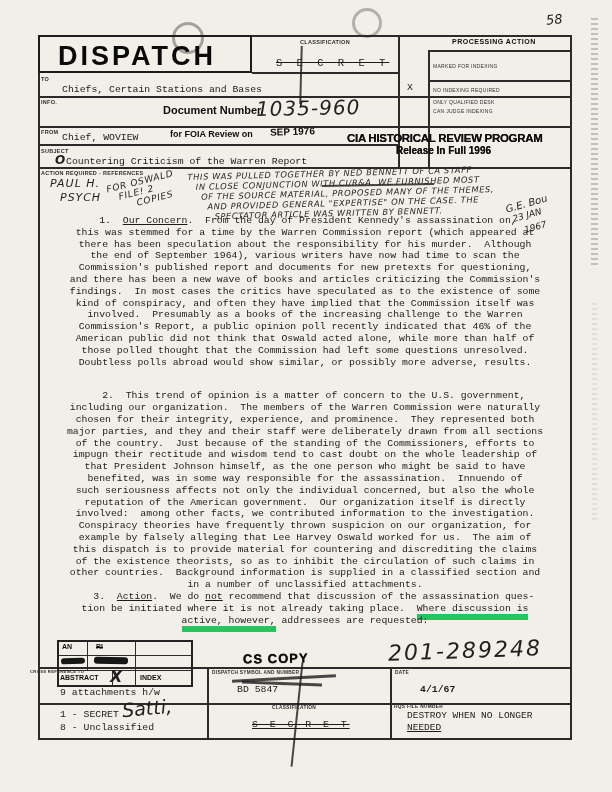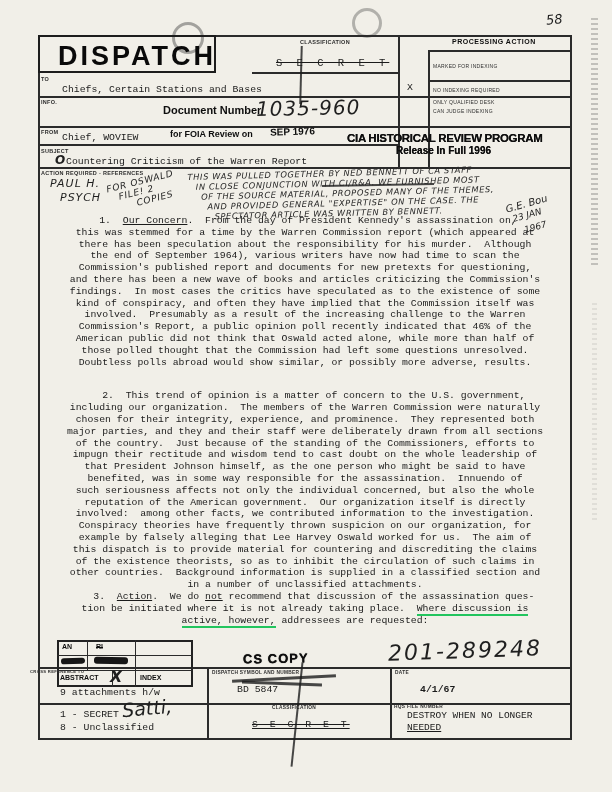--- a/index.html
+++ b/index.html
@@ -9,21 +9,21 @@
     font-family:"Liberation Sans", sans-serif; color:#1d1d1d;
   }
   .abs { position:absolute; }
   .lbl { font-size:5.5px; font-weight:bold; color:#2e2e2e; letter-spacing:.3px; white-space:nowrap; }
   .mono { font-family:"Liberation Mono","DejaVu Sans Mono",monospace; font-size:9.8px; color:#1b1b1b; white-space:pre; }
   .stamp { font-weight:bold; color:#0e0e0e; white-space:nowrap; }
   .hand { font-family:"DejaVu Sans",sans-serif; font-style:italic; color:#1f1f1f; white-space:nowrap; }
   .line { background:#2b2b2b; }
   .penline { background:#1c1c1c; opacity:.8; }
   .u { text-decoration:underline; text-underline-offset:1px; }
-  .hu { border-bottom:2px solid #22c55e; }
+  .hu { border-bottom:6px solid #22c55e; }
   .strike { text-decoration:line-through; }
   .strike-u { text-decoration:underline line-through; }
   .title { font-size:27px; font-weight:bold; letter-spacing:3px; color:#0a0a0a; }
   .body-text { position:absolute; left:55px; top:215px; width:500px;
     font-family:"Liberation Mono","DejaVu Sans Mono",monospace;
     font-size:9.8px; line-height:11.8px; color:#1b1b1b;text-align:center; }
   .tline { white-space:pre; }
   .lines > div { white-space:pre; }
   .para2 { margin-top:22px; }
   .para3 { margin-top:0; }
@@ -50,21 +50,21 @@
   <div class="abs ring" style="left:352px;top:8px;width:24px;height:24px;opacity:.8;"></div>
   <div class="abs edge" style="left:591px;top:15px;width:7px;height:250px;opacity:.55;"></div>
   <div class="abs edge" style="left:592px;top:300px;width:5px;height:220px;opacity:.2;"></div>
   <div class="abs hand" style="left:546px;top:12px;font-size:13px;transform:rotate(-6deg);">58</div>
 
   <div class="abs line" style="left:38px;top:35px;width:534px;height:2px;"></div>
   <div class="abs line" style="left:38px;top:35px;width:2px;height:705px;"></div>
   <div class="abs line" style="left:570px;top:35px;width:2px;height:705px;"></div>
   <div class="abs line" style="left:38px;top:738px;width:534px;height:2px;"></div>
 
-  <div class="abs" style="left:38px;top:35px;width:178px;height:38px;border:2px solid #1c1c1c;box-sizing:border-box;">
+  <div class="abs" style="left:38px;top:35px;width:214px;height:38px;border:2px solid #1c1c1c;box-sizing:border-box;">
     <div class="title" style="margin:4px 0 0 18px;">DISPATCH</div>
   </div>
   <div class="abs line" style="left:252px;top:72px;width:146px;height:2px;"></div>
   <div class="abs line" style="left:398px;top:35px;width:1.5px;height:133px;"></div>
   <div class="abs line" style="left:428px;top:50px;width:1.5px;height:118px;"></div>
   <div class="abs line" style="left:428px;top:50px;width:144px;height:1.5px;"></div>
   <div class="abs line" style="left:428px;top:80px;width:144px;height:1.5px;"></div>
   <div class="abs line" style="left:38px;top:96px;width:534px;height:1.5px;"></div>
   <div class="abs line" style="left:38px;top:126px;width:534px;height:1.5px;"></div>
   <div class="abs line" style="left:38px;top:144px;width:360px;height:1.5px;"></div>
@@ -124,21 +124,21 @@
     <div>
       <div class="tline"><span> 1.  </span><span class="u">Our Concern</span><span>.  From the day of President Kennedy's assassination on,</span></div>
       <div class="lines">
           <div>this was stemmed for a time by the Warren Commission report (which appeared at</div>
           <div>there has been speculation about the responsibility for his murder.  Although</div>
           <div>the end of September 1964), various writers have now had time to scan the</div>
           <div>Commission's published report and documents for new pretexts for questioning,</div>
           <div>and there has been a new wave of books and articles criticizing the Commission's</div>
           <div>findings.  In most cases the critics have speculated as to the existence of some</div>
           <div>kind of conspiracy, and often they have implied that the Commission itself was</div>
-          <div>involved.  Presumably as a result of the increasing challenge to the Warren</div>
+          <div>involved.  Presumably as a books of the increasing challenge to the Warren</div>
           <div>Commission's Report, a public opinion poll recently indicated that 46% of the</div>
           <div>American public did not think that Oswald acted alone, while more than half of</div>
           <div>those polled thought that the Commission had left some questions unresolved.</div>
           <div>Doubtless polls abroad would show similar, or possibly more adverse, results.</div>
         </div>
     </div>
     <div class="para2">
       <div class="lines">
           <div>   2.  This trend of opinion is a matter of concern to the U.S. government,</div>
           <div>including our organization.  The members of the Warren Commission were naturally</div>

